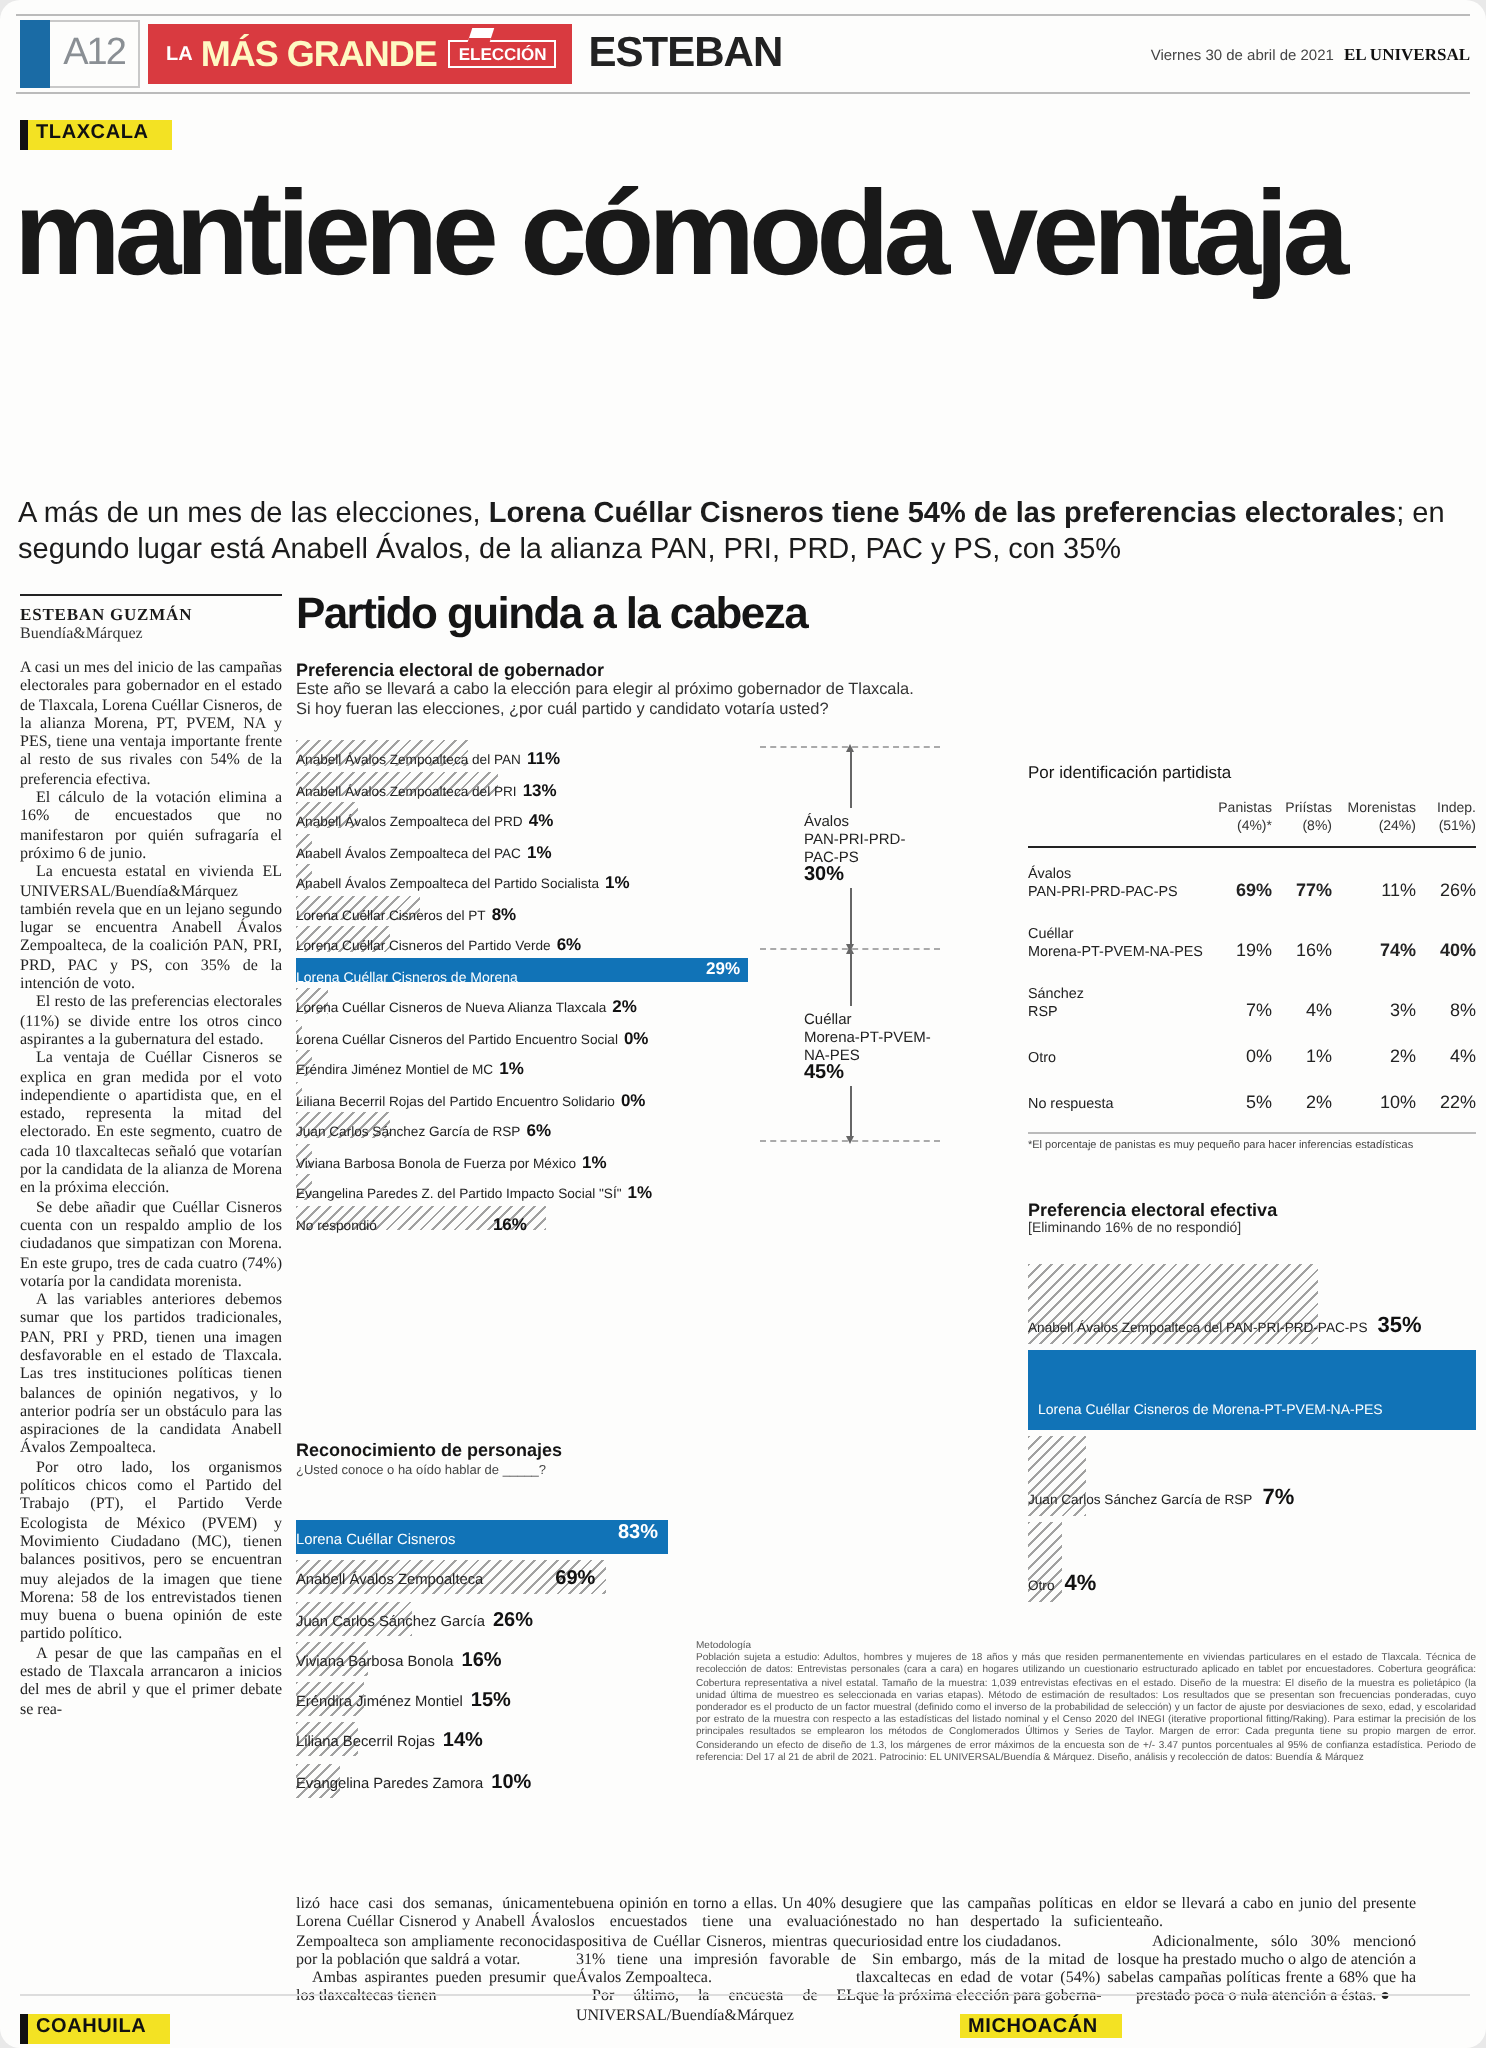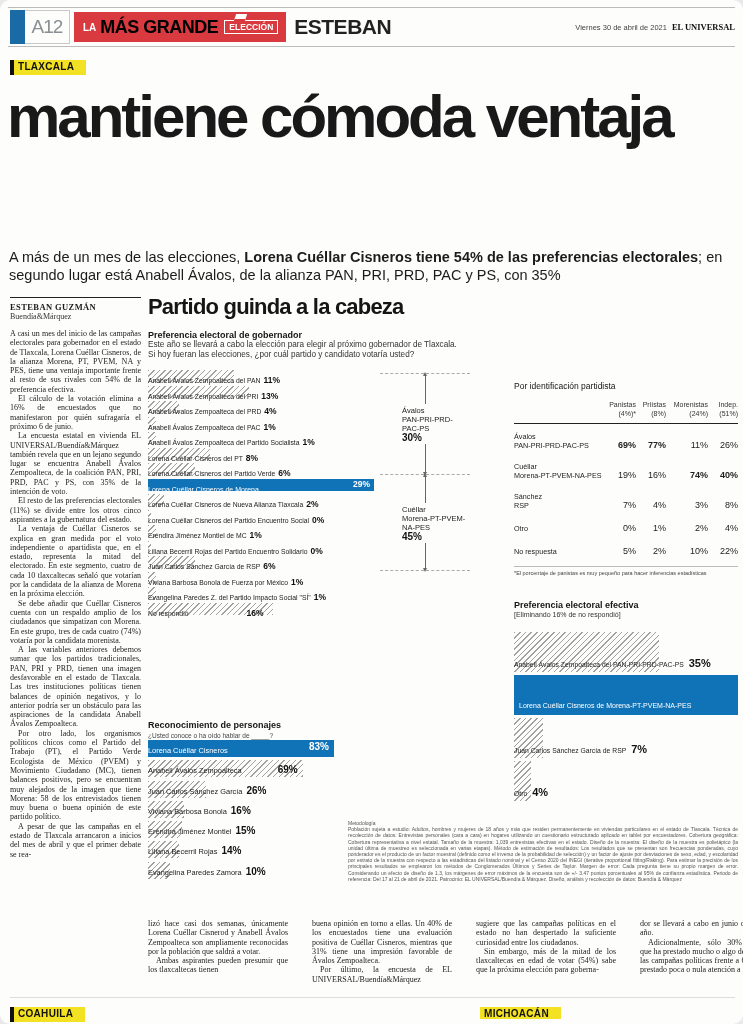--- a/index.html
+++ b/index.html
@@ -10,21 +10,21 @@
   
   .rule-top { position:absolute; left:8px; right:8px; top:7px; border-top:1px solid #bbb; }
   .rule-mid { position:absolute; left:8px; right:8px; top:46px; border-top:1px solid #bbb; }
   .masthead { position:absolute; left:10px; right:8px; top:9px; height:36px; display:flex; align-items:center; }
   .mh-blue { width:15px; height:34px; background:#1a6ba5; }
   .mh-folio { height:34px; width:45px; border:1px solid #c9c9c9; border-left:none; display:flex;
               align-items:center; justify-content:center; font-size:19px; color:#8a8f94; letter-spacing:-1px; }
   .mh-badge { margin-left:4px; height:30px; background:#d93a40; display:flex; align-items:center;
               padding:0 8px 0 9px; position:relative; }
   .mh-la { color:#fff; font-weight:bold; font-size:10px; margin-right:4px; }
-  .mh-big { color:#000000; font-weight:bold; font-size:18px; letter-spacing:-0.5px; margin-right:6px; }
+  .mh-big { color:#fef9c3; font-weight:bold; font-size:18px; letter-spacing:-0.5px; margin-right:6px; }
   .mh-elec { color:#fff; font-weight:bold; font-size:8.5px; border:1px solid #fff; padding:1px 4px; position:relative; }
   .ballot { position:absolute; top:-7px; left:10px; width:11px; height:7px; background:#fff;
             transform:skewX(-18deg); border-bottom:2px solid #d93a40; }
   .mh-section { font-weight:bold; font-size:21px; letter-spacing:-0.5px; color:#222; margin-left:8px; }
   .mh-right { margin-left:auto; font-size:7.5px; color:#444; display:flex; align-items:baseline; gap:5px; }
   .mh-paper { font-family:"Liberation Serif", serif; font-weight:bold; font-size:8.5px; color:#111; }
 
   
   .kicker { position:absolute; display:flex; align-items:stretch; height:15px; }
   .kicker .kbar { width:4px; background:#111; }
@@ -95,38 +95,38 @@
            background-image:repeating-linear-gradient(135deg, rgba(70,70,70,.5) 0 1px, transparent 1px 4px); }
   .efrow .line { position:absolute; left:0; bottom:3px; white-space:nowrap; }
   .efrow .lbl { font-size:6.8px; color:#222; }
   .efrow .pct { font-weight:bold; font-size:11px; margin-left:5px; color:#111; }
   .efrow.hl .efbar { background:#1173b7; }
   .efrow.hl .lbl { color:#fff; font-size:7px; }
   .efrow.hl .line { bottom:5px; left:5px; }
 
   .recon { position:absolute; left:148px; top:720px; width:205px; }
   .recon .sub { font-size:6.5px; color:#444; margin-top:2px; }
-  .re-bars { position:relative; width:186px; margin-top:0; }
+  .re-bars { position:relative; width:186px; margin-top:20px; }
   .rerow { position:relative; height:20.3px; }
   .rebar { position:absolute; left:0; top:1px; height:17px; min-width:3px;
            background-image:repeating-linear-gradient(135deg, rgba(70,70,70,.5) 0 1px, transparent 1px 4px); }
   .rerow .lbl { position:relative; font-size:7.4px; line-height:19px; color:#222; }
   .rerow .pct { position:relative; font-weight:bold; font-size:10px; margin-left:4px; color:#111; }
   .rerow.hl .rebar { background:#1173b7; }
   .rerow.hl .lbl { color:#fff; }
   .rerow.hl .pct { position:absolute; right:5px; top:2px; color:#fff; }
   .rerow .pct.n1 { margin-left:36px; }
 
   .methodology { position:absolute; left:348px; top:820px; width:390px; font-size:5px;
                  line-height:6.2px; color:#555; text-align:justify; }
   .methodology .mt { display:block; }
 
   
-  .bottomcols { position:absolute; left:148px; top:919px; width:590px; display:grid;
-                grid-template-columns:repeat(4,140px); column-gap:24px; }
+  .bottomcols { position:absolute; left:148px; top:947px; width:590px; display:grid;
+                grid-template-columns:repeat(4,140px); column-gap:0; }
   .bottomcols p { font-family:"Liberation Serif", serif; font-size:8px; line-height:9.3px;
                   text-align:justify; color:#222; }
   .bottomcols p + p { text-indent:8px; }
   .bottom-rule { position:absolute; left:10px; right:8px; top:997px; border-top:1px solid #ddd; }
 </style>
 </head>
 <body>
 
 <div class="page">
 

